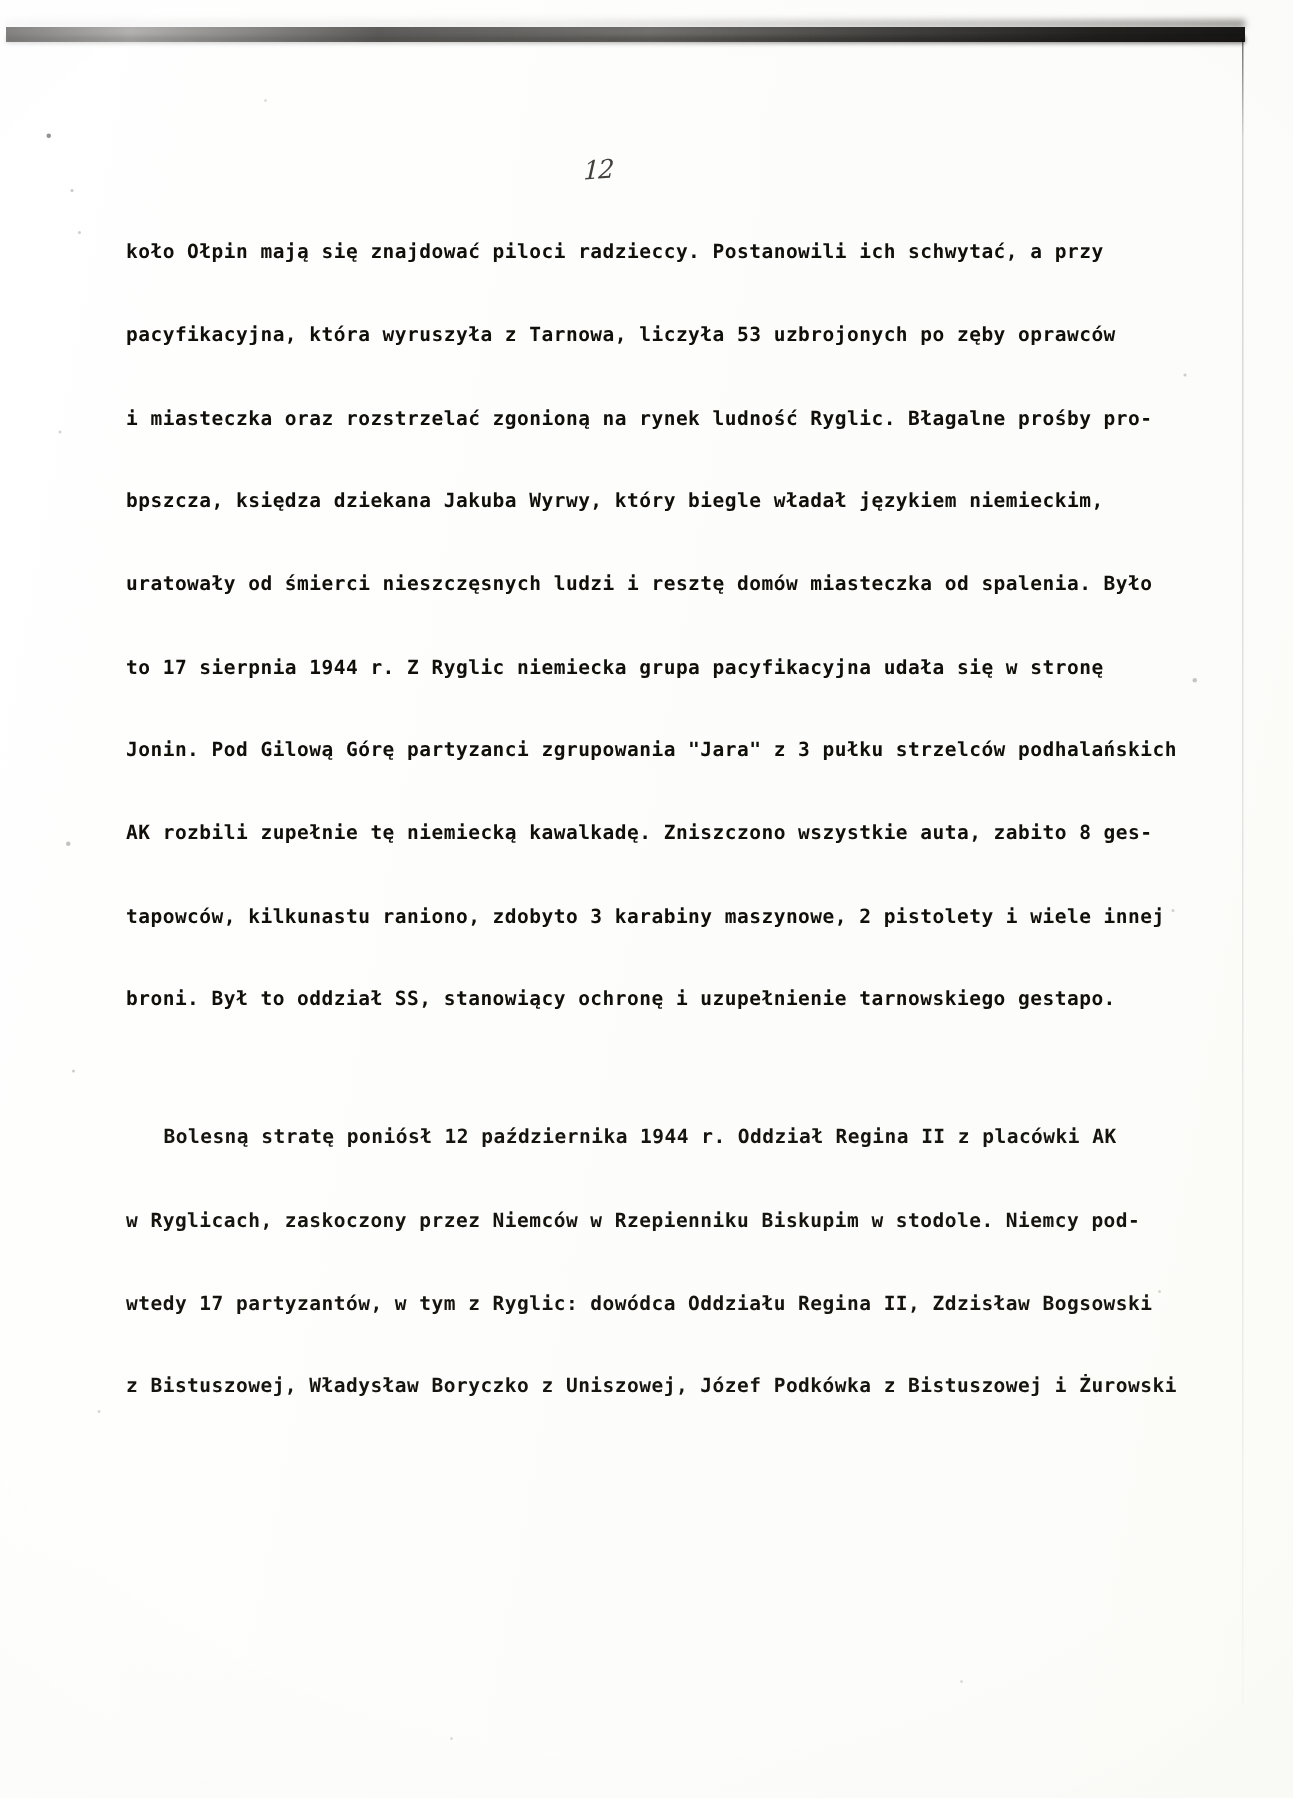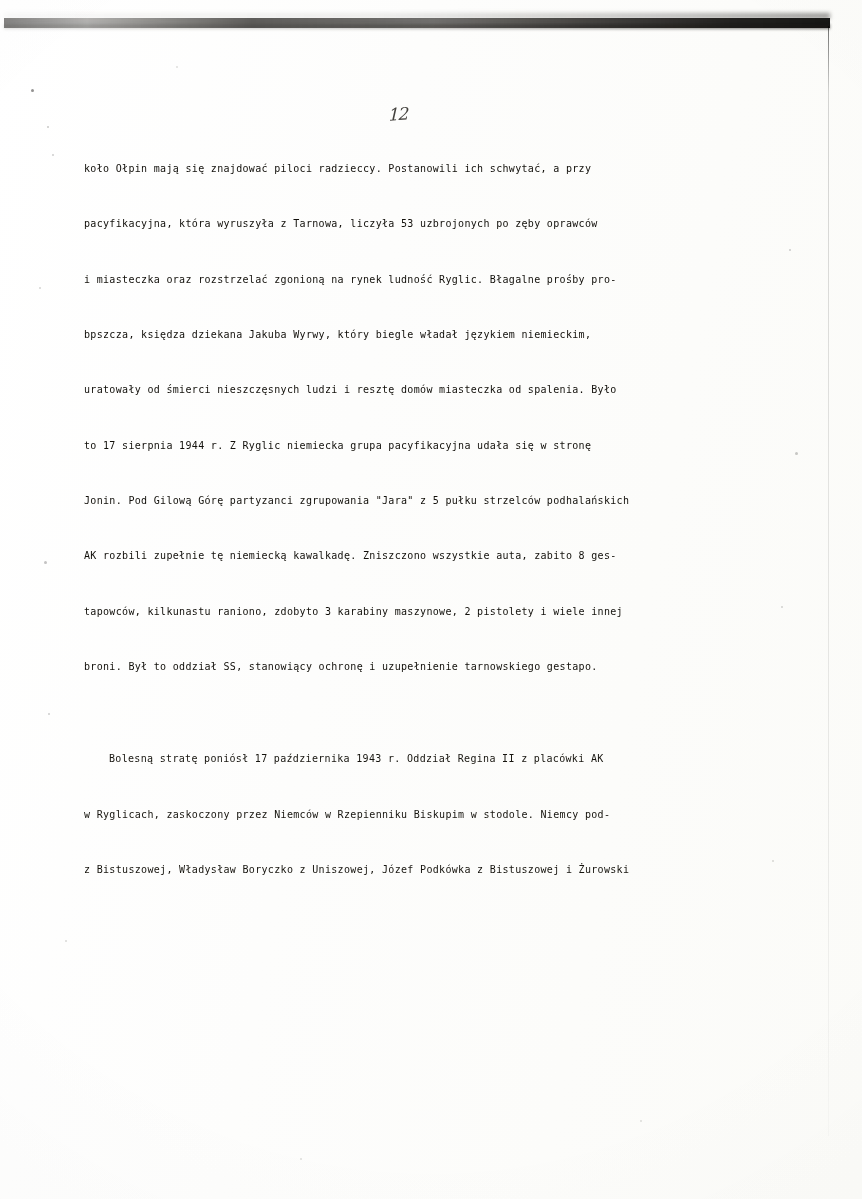--- a/index.html
+++ b/index.html
@@ -126,26 +126,26 @@
   
   .body-text {
     position: absolute;
     left: 84px;
     top: 123px;
     width: 672px;
   }
   .para {
     margin: 0 0 0 0;
     font-family: "DejaVu Sans Mono", monospace;
-    font-size: 10px;
+    font-size: 13px;
     line-height: 18.45px;
     color: #17150f;
     letter-spacing: 0.32px;
     white-space: pre-wrap;
-    font-weight: 400;
+    font-weight: 700;
   }
   .line {
     display: block;
     white-space: pre;
   }
   .line.ind {
     padding-left: 25px;
   }
   
   .para.p1 { color: #110f0a; }
@@ -182,27 +182,28 @@
 
   <div class="body-text">
 
     <div class="para p1">
       <span class="line">koło Ołpin mają się znajdować piloci radzieccy. Postanowili ich schwytać, a przy</span>
       <span class="line">pacyfikacyjna, która wyruszyła z Tarnowa, liczyła 53 uzbrojonych po zęby oprawców</span>
       <span class="line">i miasteczka oraz rozstrzelać zgonioną na rynek ludność Ryglic. Błagalne prośby pro-</span>
       <span class="line">bpszcza, księdza dziekana Jakuba Wyrwy, który biegle władał językiem niemieckim,</span>
       <span class="line">uratowały od śmierci nieszczęsnych ludzi i resztę domów miasteczka od spalenia. Było</span>
       <span class="line">to 17 sierpnia 1944 r. Z Ryglic niemiecka grupa pacyfikacyjna udała się w stronę</span>
-      <span class="line">Jonin. Pod Gilową Górę partyzanci zgrupowania "Jara" z 5 pułku strzelców podhalańskich</span>
+      <span class="line">Jonin. Pod Gilową Górę partyzanci zgrupowania "Jara" z 3 pułku strzelców podhalańskich</span>
       <span class="line">AK rozbili zupełnie tę niemiecką kawalkadę. Zniszczono wszystkie auta, zabito 8 ges-</span>
       <span class="line">tapowców, kilkunastu raniono, zdobyto 3 karabiny maszynowe, 2 pistolety i wiele innej</span>
       <span class="line">broni. Był to oddział SS, stanowiący ochronę i uzupełnienie tarnowskiego gestapo.</span>
     </div>
 
     <div class="para p2">
-      <span class="line ind">Bolesną stratę poniósł 17 października 1943 r. Oddział Regina II z placówki AK</span>
+      <span class="line ind">Bolesną stratę poniósł 12 października 1944 r. Oddział Regina II z placówki AK</span>
       <span class="line">w Ryglicach, zaskoczony przez Niemców w Rzepienniku Biskupim w stodole. Niemcy pod-</span>
+      <span class="line">wtedy 17 partyzantów, w tym z Ryglic: dowódca Oddziału Regina II, Zdzisław Bogsowski</span>
       <span class="line">z Bistuszowej, Władysław Boryczko z Uniszowej, Józef Podkówka z Bistuszowej i Żurowski</span>
       
     </div>
 
   </div>
 </div>
 
 </body></html>

